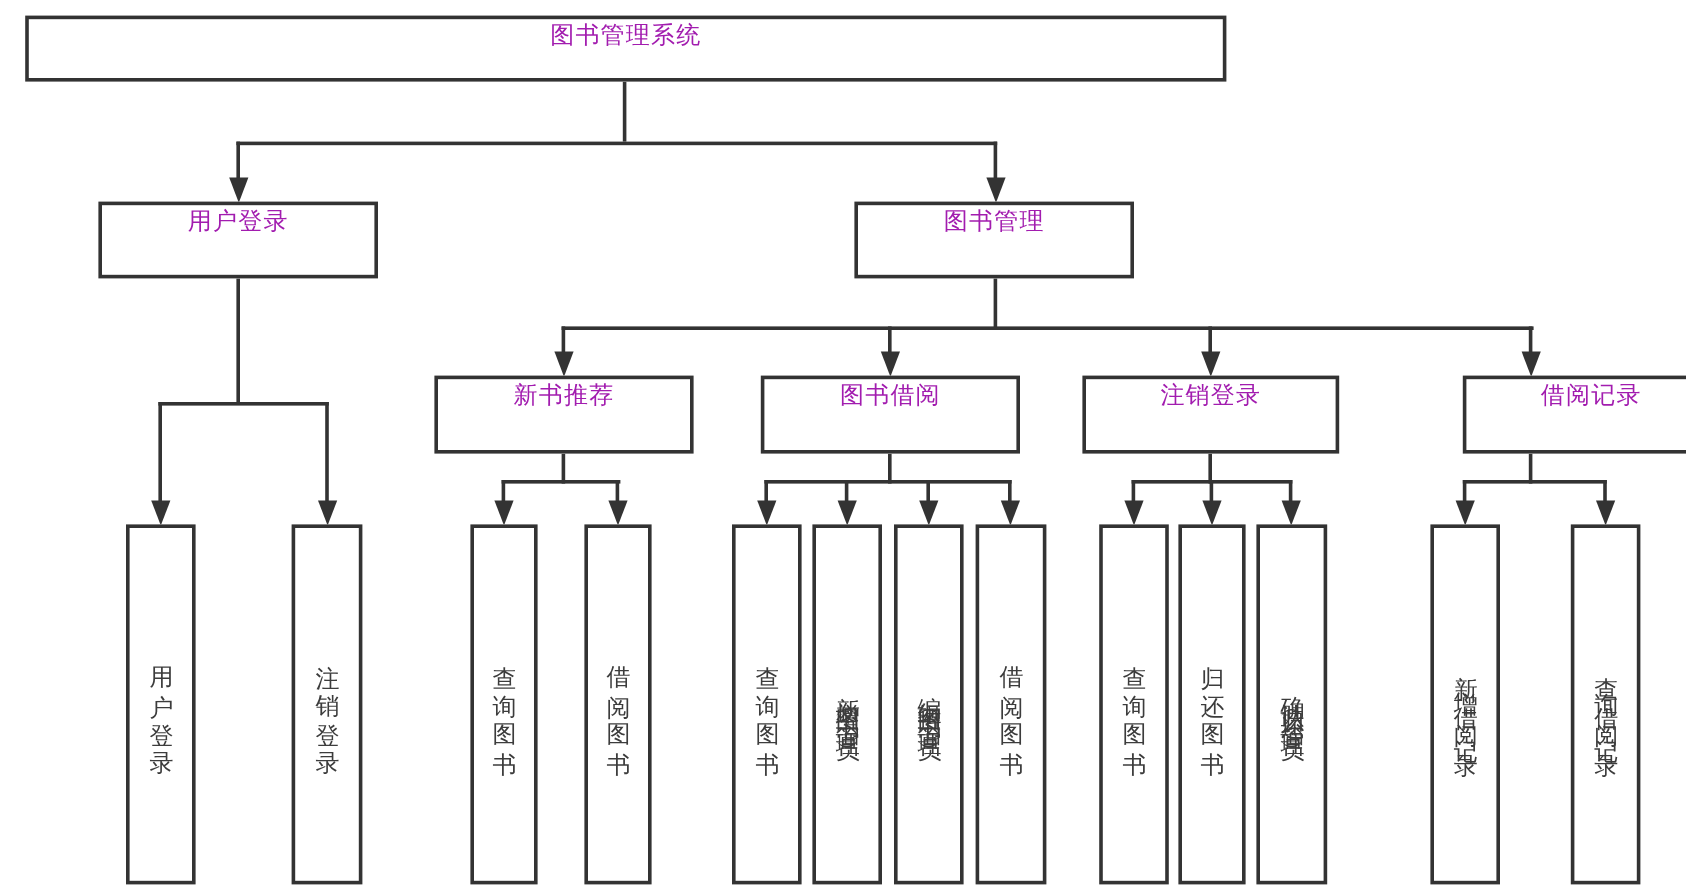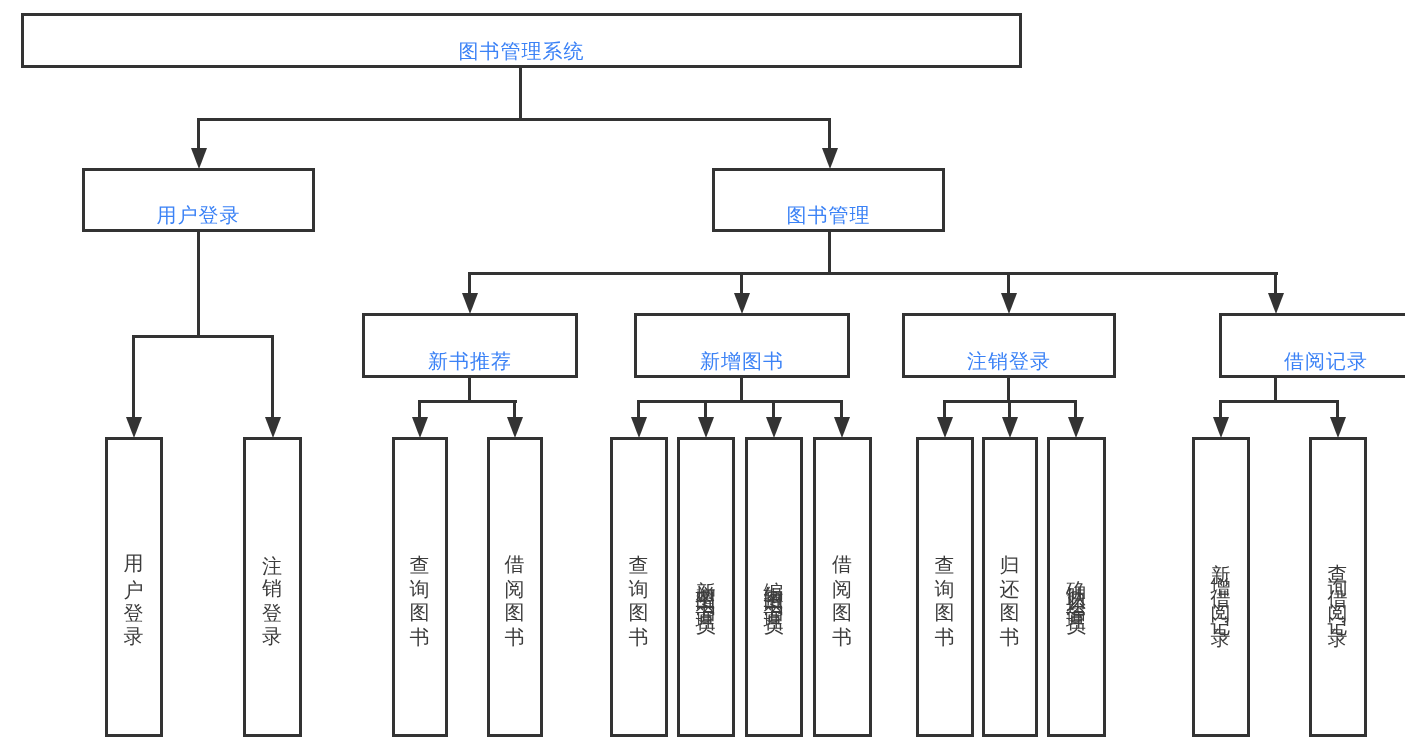--- a/index.html
+++ b/index.html
@@ -13,23 +13,23 @@
     background: #ffffff;
     overflow: hidden;
   }
 
   
   .box {
     position: absolute;
     background: #ffffff;
     border: 3px solid #333333;
     display: flex;
-    align-items: flex-end;
+    align-items: flex-start;
     justify-content: center;
-    color: #3b82f6;
+    color: #a21caf;
     font-size: 20px;
     letter-spacing: 1px;
     z-index: 2;
   }
 
   
   .vbox {
     position: absolute;
     top: 437px;
     height: 300px;
@@ -95,21 +95,21 @@
     <span>用户登录</span>
   </div>
   <div class="box" style="left:712px; top:168px; width:233px; height:64px;">
     <span>图书管理</span>
   </div>
 
   <div class="box" style="left:362px; top:313px; width:216px; height:65px;">
     <span>新书推荐</span>
   </div>
   <div class="box" style="left:634px; top:313px; width:216px; height:65px;">
-    <span>新增图书</span>
+    <span>图书借阅</span>
   </div>
   <div class="box" style="left:902px; top:313px; width:214px; height:65px;">
     <span>注销登录</span>
   </div>
   <div class="box" style="left:1219px; top:313px; width:214px; height:65px;">
     <span>借阅记录</span>
   </div>
 
   <div class="vbox" style="left:105px; width:58px;">
     <span class="vlabel v-short">用户登录</span>

